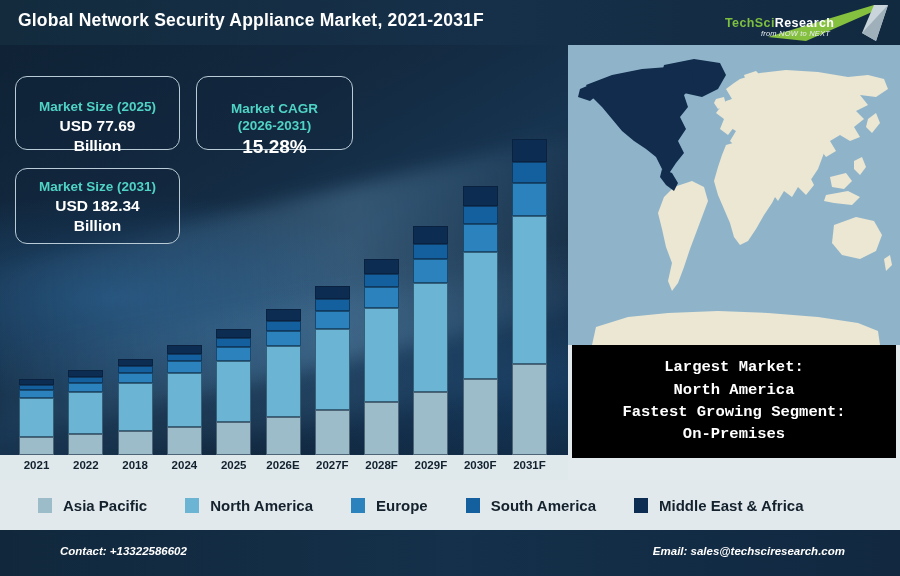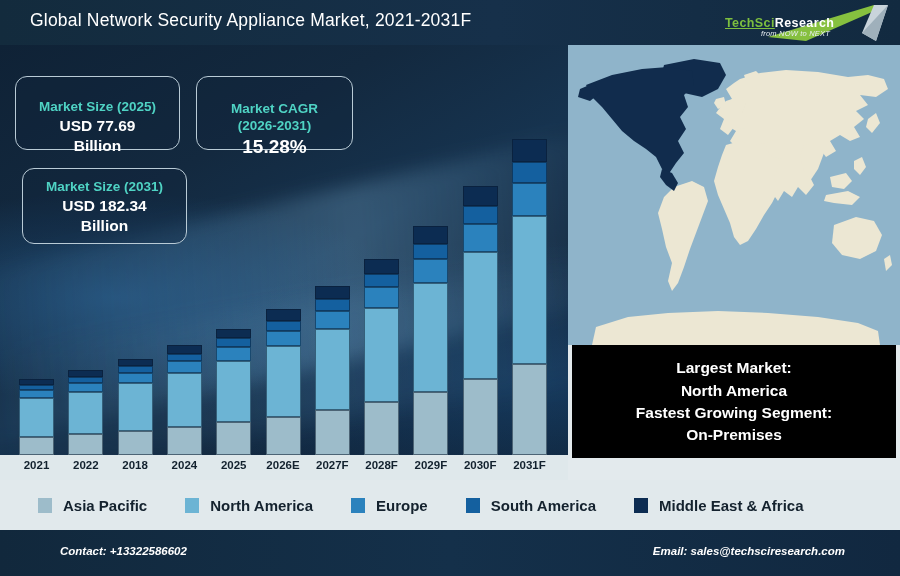--- a/index.html
+++ b/index.html
@@ -6,27 +6,27 @@
   body{
     width:900px;height:576px;overflow:hidden;
     font-family:"Liberation Sans",sans-serif;
     background:#dfe7ea;
   }
   #infographic{position:relative;width:900px;height:576px;background:#e3eaed;overflow:hidden;}
 
   
   .header{position:absolute;left:0;top:0;width:900px;height:45px;
     background:linear-gradient(90deg,#132b3d 0%,#16304a 55%,#122a40 100%);}
-  .header-title{position:absolute;left:18px;top:10px;font-size:17.5px;font-weight:normal;
-    color:#ffffff;letter-spacing:.2px;white-space:nowrap;margin-left:12px;}
+  .header-title{position:absolute;left:18px;top:10px;font-size:17.5px;font-weight:bold;
+    color:#ffffff;letter-spacing:.2px;white-space:nowrap;}
   .logo-wrap{position:absolute;right:8px;top:2px;width:175px;height:42px;}
   .logo-arrow{position:absolute;right:2px;top:1px;width:140px;height:40px;}
   .logo-text{position:absolute;left:8px;top:14px;font-size:12.5px;font-weight:bold;
     letter-spacing:.4px;white-space:nowrap;}
-  .logo-tech{color:#7dbf3f;text-decoration:underline;}
+  .logo-tech{color:#7dbf3f;}
   .logo-research{color:#ffffff;}
   .logo-tag{position:absolute;left:44px;top:27px;font-size:7.5px;font-style:italic;
     color:#e8eef2;white-space:nowrap;letter-spacing:.2px;}
 
   
   .chart-panel{position:absolute;left:0;top:45px;width:568px;height:435px;
     background:
       radial-gradient(ellipse 420px 150px at 20% 58%, rgba(36,96,150,.55) 0%, rgba(24,62,100,0) 70%),
       radial-gradient(ellipse 520px 200px at 95% 78%, rgba(30,86,140,.45) 0%, rgba(20,55,92,0) 72%),
       linear-gradient(150deg,#0f2236 0%,#13293f 30%,#16334f 52%,#102338 80%,#0d1e30 100%);
@@ -40,21 +40,21 @@
 
   
   .stat-box{position:absolute;border:1px solid #b9cbd6;border-radius:12px;
     background:rgba(17,38,60,.30);text-align:center;box-sizing:border-box;}
   .stat-title{color:#4fd3c4;font-size:13.5px;font-weight:bold;line-height:1.25;}
   .stat-value{color:#ffffff;font-size:15.5px;font-weight:bold;line-height:1.3;}
   .stat-value.big{font-size:19px;}
 
   #box-size-2025{left:15px;top:76px;width:165px;height:74px;padding-top:22px;}
   #box-cagr{left:196px;top:76px;width:157px;height:74px;padding-top:24px;}
-  #box-size-2031{left:22px;top:168px;width:165px;height:76px;padding-top:10px;}
+  #box-size-2031{left:15px;top:168px;width:165px;height:76px;padding-top:10px;}
 
   
   .bars{position:absolute;left:0;top:45px;width:568px;height:435px;}
   .bar{position:absolute;bottom:25px;width:35px;}
   .seg{width:100%;box-sizing:border-box;border:1px solid rgba(10,28,48,.55);}
 
   
   .xaxis{position:absolute;left:0;top:455px;width:568px;height:25px;
     background:#dfe8eb;}
   .xlabel{position:absolute;top:4px;width:54px;text-align:center;font-size:11.5px;
@@ -63,21 +63,21 @@
   
   .map-panel{position:absolute;left:568px;top:45px;width:332px;height:300px;
     background:#8fb4ca;overflow:hidden;}
   .map-panel svg{display:block;width:100%;height:100%;}
 
   
   .info-box{position:absolute;left:572px;top:345px;width:324px;height:113px;
     background:#000000;color:#ffffff;text-align:center;
     display:flex;flex-direction:column;justify-content:center;gap:1px;
     box-sizing:border-box;padding:4px 6px;}
-  .info-line{font-size:15.5px;font-weight:bold;line-height:1.38;}
+  .info-line{font-size:15.5px;font-weight:bold;line-height:1.38;font-family:Liberation Mono, monospace;}
 
   
   .legend{position:absolute;left:0;top:480px;width:900px;height:50px;
     background:#e1e9ec;display:flex;align-items:center;}
   .legend-item{display:flex;align-items:center;margin-left:38px;}
   .legend-swatch{width:14px;height:15px;margin-right:11px;flex:0 0 auto;}
   .legend-label{font-size:15px;font-weight:bold;color:#14222e;white-space:nowrap;}
 
   
   .footer{position:absolute;left:0;top:530px;width:900px;height:46px;

